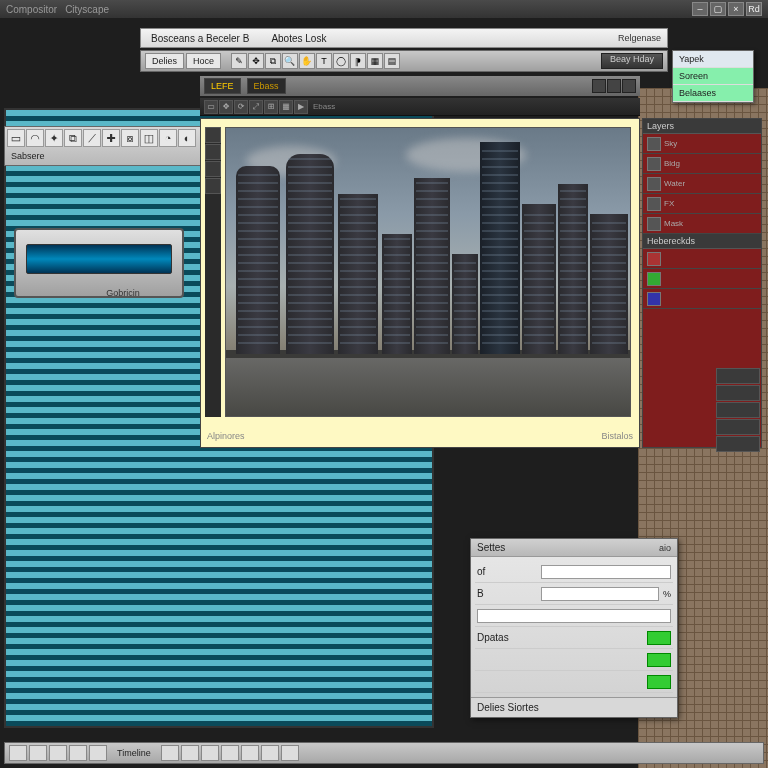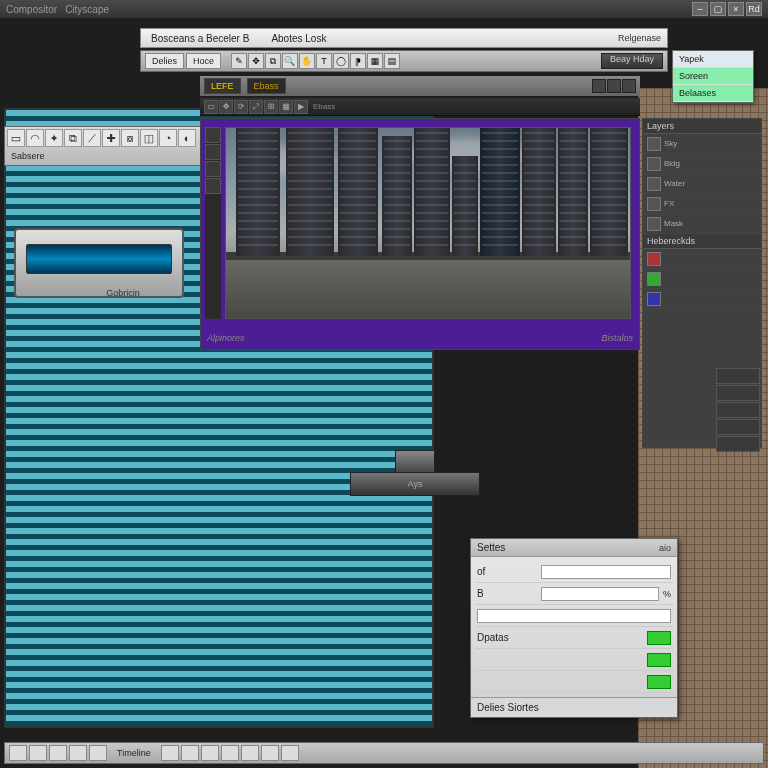--- a/index.html
+++ b/index.html
@@ -42,36 +42,36 @@
 .tab-strip { position: absolute; left: 200px; top: 58px; width: 440px; height: 20px; background: linear-gradient(#888,#666); display: flex; align-items: center; padding: 0 4px; gap: 6px; }
 .tab-item { height: 16px; padding: 0 6px; background: #2a2a2a; color: #c90; border: 1px solid #444; font-size: 9px; display: inline-flex; align-items: center; }
 .tab-item.active { background: #333; color: #fc0; }
 .tab-icons { margin-left: auto; display: flex; gap: 1px; }
 .tab-ico { width: 14px; height: 14px; background: #444; border: 1px solid #222; }
 
 .dark-toolbar { position: absolute; left: 200px; top: 80px; width: 440px; height: 18px; background: linear-gradient(#333,#222); display: flex; align-items: center; padding: 0 4px; gap: 1px; border-bottom: 1px solid #111; }
 .dk-btn { width: 14px; height: 14px; background: #444; border: 1px solid #555; font-size: 8px; color: #aaa; display: inline-flex; align-items: center; justify-content: center; }
 .dk-text { color: #888; font-size: 8px; margin-left: 4px; }
 
-.viewport-frame { position: absolute; left: 200px; top: 100px; width: 440px; height: 232px; background: #4c1d95; border: 1px solid #444; font-style: italic; }
+.viewport-frame { position: absolute; left: 200px; top: 100px; width: 440px; height: 330px; background: #fef9c3; border: 1px solid #444; }
 .canvas { position: absolute; left: 24px; top: 8px; right: 8px; bottom: 30px; overflow: hidden; border: 1px solid #555; }
 .sky { position: absolute; inset: 0; background: linear-gradient(#6a7a88 0%, #8a9aa8 30%, #a8b0b0 55%, #888478 75%, #4a4a4a 100%); }
 .cloud { position: absolute; background: rgba(200,200,200,0.5); border-radius: 50%; filter: blur(4px); }
 .bldg { position: absolute; bottom: 62px; background: linear-gradient(90deg, #2a2a2e, #3a3a42, #2a2a2e); }
 .bldg::before { content:''; position:absolute; inset: 4px 2px; background-image: repeating-linear-gradient(0deg, transparent 0, transparent 6px, rgba(120,140,160,0.3) 6px, rgba(120,140,160,0.3) 8px); }
 .water { position: absolute; bottom: 0; left: 0; right: 0; height: 62px; background: linear-gradient(#6a6a68, #484844); }
 .shore { position: absolute; bottom: 58px; left: 0; right: 0; height: 8px; background: #3a3a38; }
 
 .vp-left-rail { position: absolute; left: 4px; top: 8px; width: 16px; bottom: 30px; background: #2a2a2a; display: flex; flex-direction: column; gap: 1px; }
 .rail-btn { width: 16px; height: 16px; background: #3a3a3a; border: 1px solid #555; }
 
 .vp-status { position: absolute; left: 6px; bottom: 6px; color: #888; font-size: 9px; }
 .vp-status-r { position: absolute; right: 6px; bottom: 6px; color: #888; font-size: 9px; }
 
-.right-panel { position: absolute; right: 6px; top: 100px; width: 120px; height: 330px; background: #404040; border: 1px solid #444; }
+.right-panel { position: absolute; right: 6px; top: 100px; width: 120px; height: 330px; background: #7f1d1d; border: 1px solid #444; }
 .panel-row { height: 20px; border-bottom: 1px solid #444; display: flex; align-items: center; padding: 0 4px; }
 .panel-row .swatch { width: 14px; height: 14px; background: #555; border: 1px solid #777; margin-right: 3px; }
 .panel-row .lbl { color: #aaa; font-size: 8px; }
 .panel-hdr { background: #3a3a3a; color: #ccc; font-size: 9px; padding: 2px 4px; border-bottom: 1px solid #555; }
 
 .right-stack { position: absolute; right: 8px; top: 350px; width: 44px; display: flex; flex-direction: column; gap: 1px; }
 .stack-btn { height: 16px; background: #3a3a3a; border: 1px solid #555; }
 
 .monitor-stand { position: absolute; left: 340px; top: 432px; width: 150px; height: 54px; }
 .stand-neck { position: absolute; left: 50%; top: 0; transform: translateX(-50%); width: 40px; height: 24px; background: linear-gradient(#888,#444); border: 1px solid #222; }
@@ -246,24 +246,20 @@
   </div>
 
   <div class="right-stack">
     <div class="stack-btn"></div>
     <div class="stack-btn"></div>
     <div class="stack-btn"></div>
     <div class="stack-btn"></div>
     <div class="stack-btn"></div>
   </div>
 
-  <div class="monitor-stand">
-    <div class="stand-neck"></div>
-    <div class="stand-plate">Ays</div>
-  </div>
 
   <div class="props-panel">
     <div class="props-hdr">
       <span>Settes</span>
       <span class="props-hdr-r">aio</span>
     </div>
     <div class="props-body">
       <div class="props-row">
         <span class="pl">of</span>
         <div class="slot"></div>

